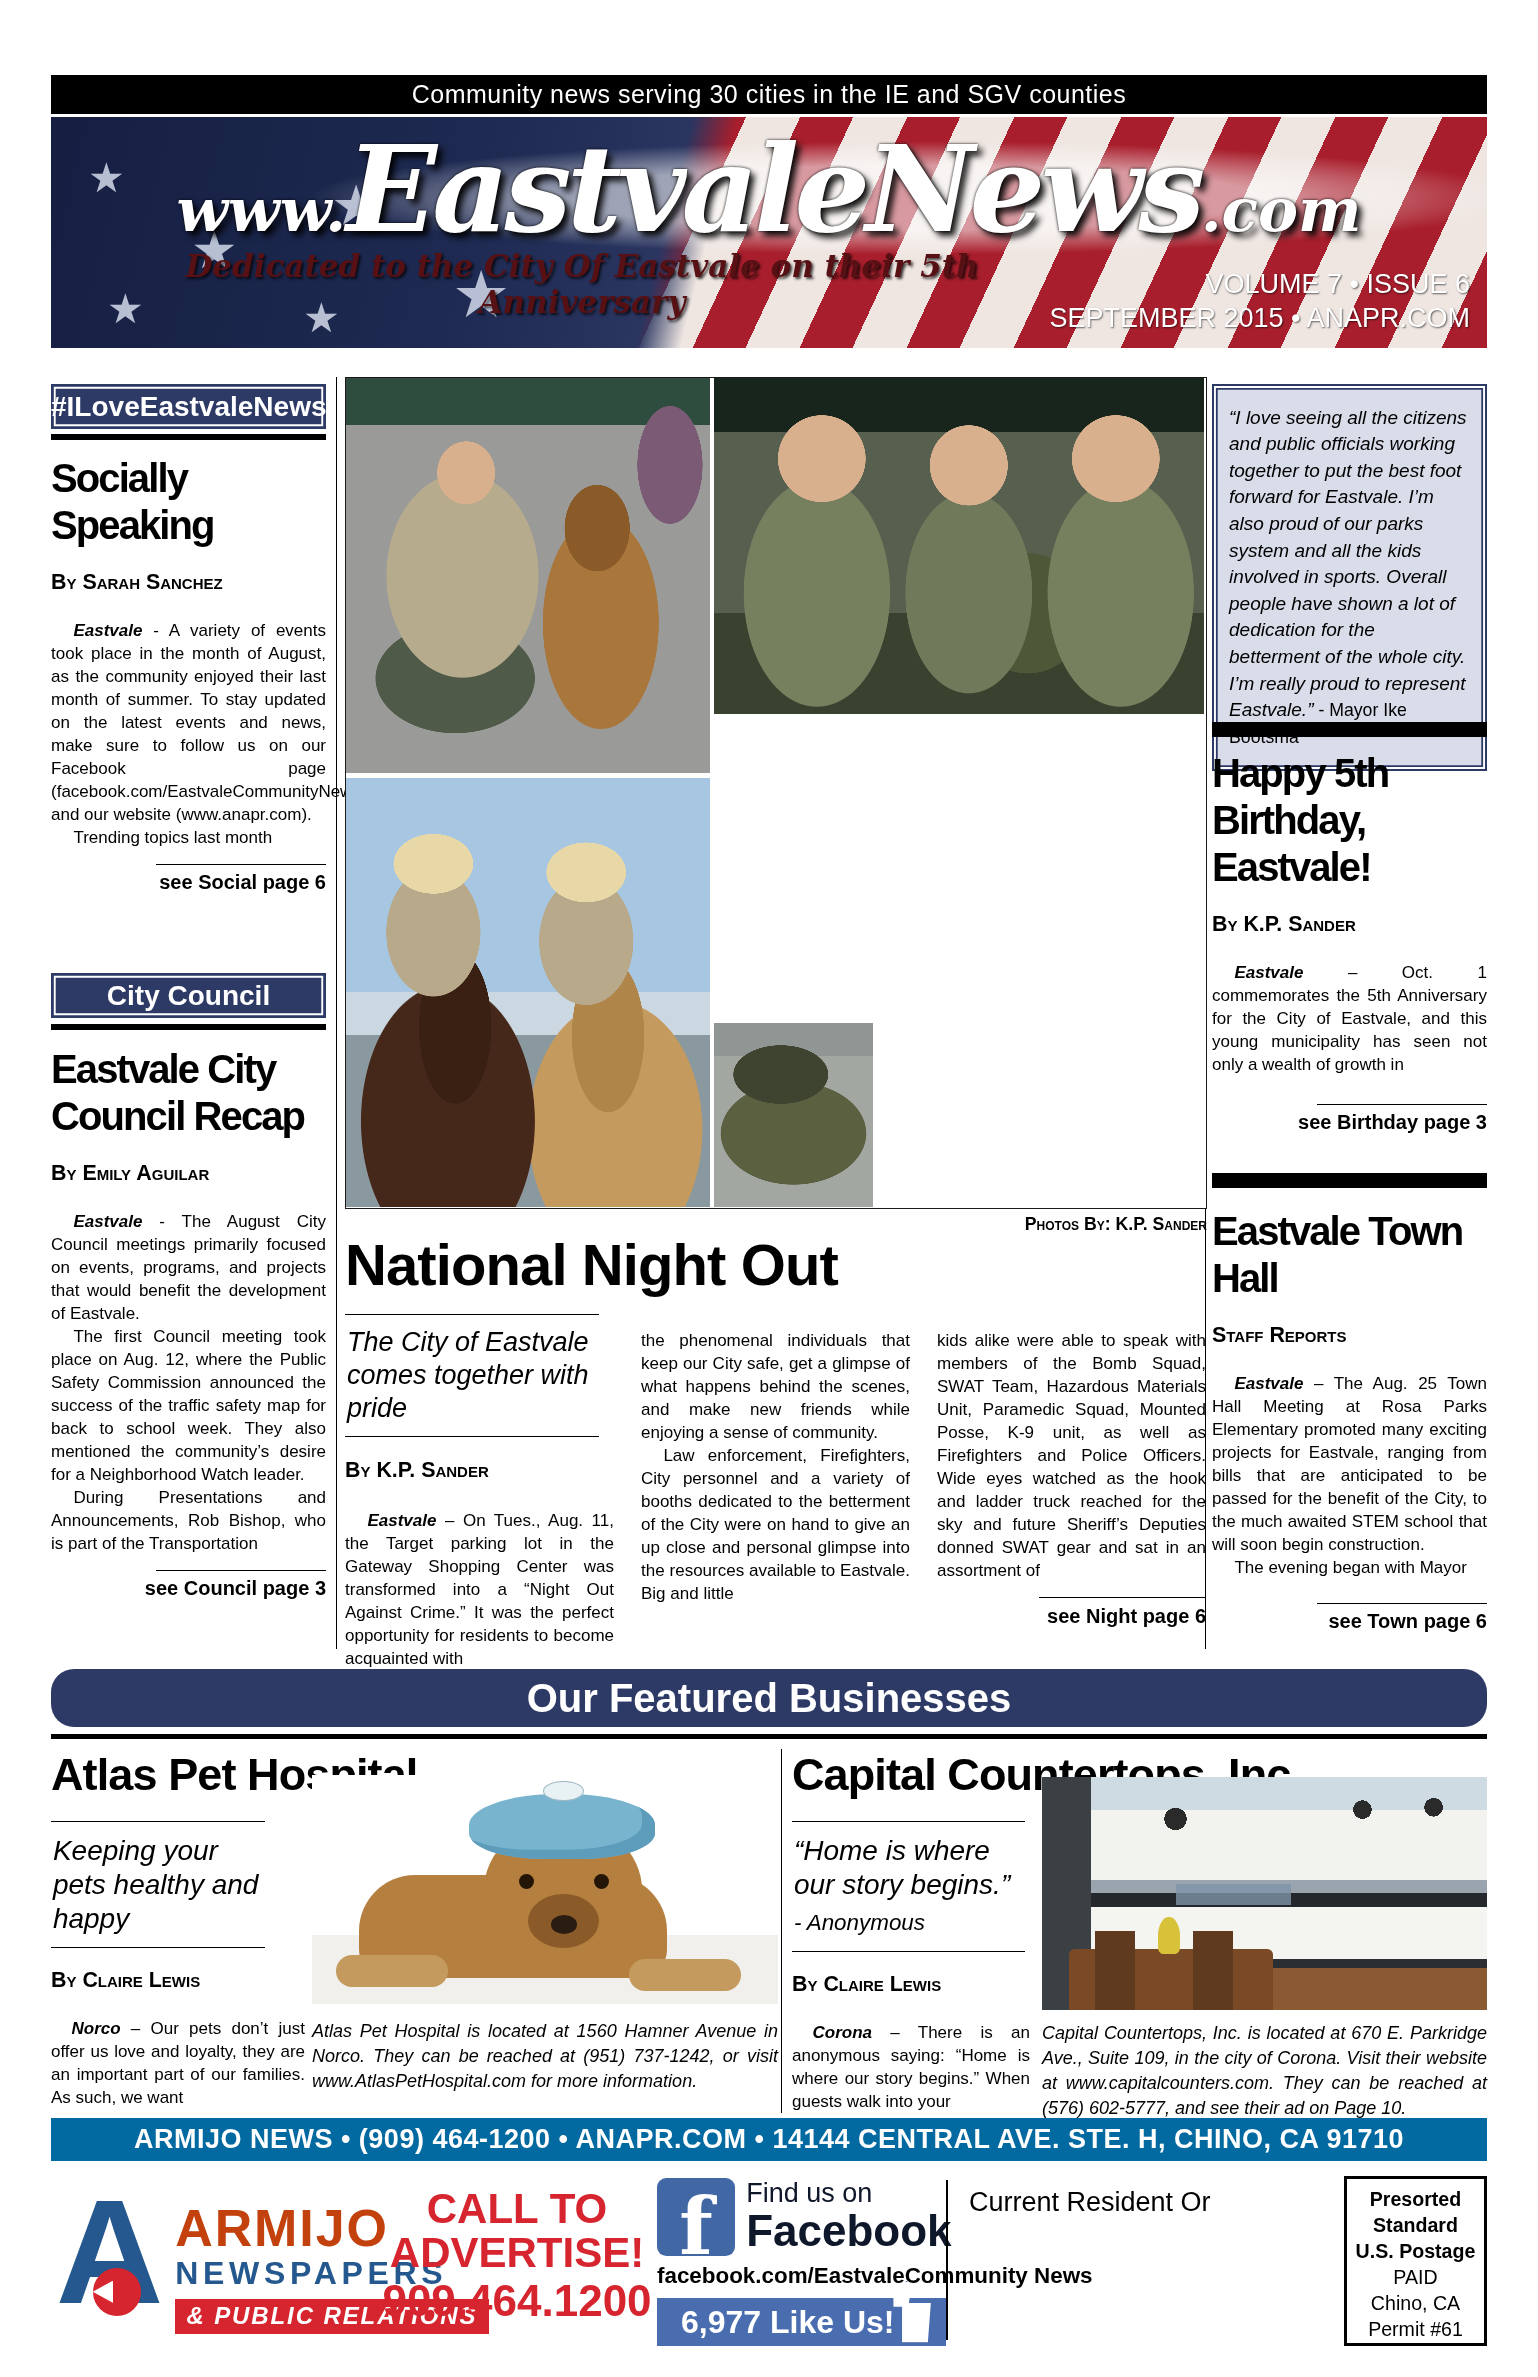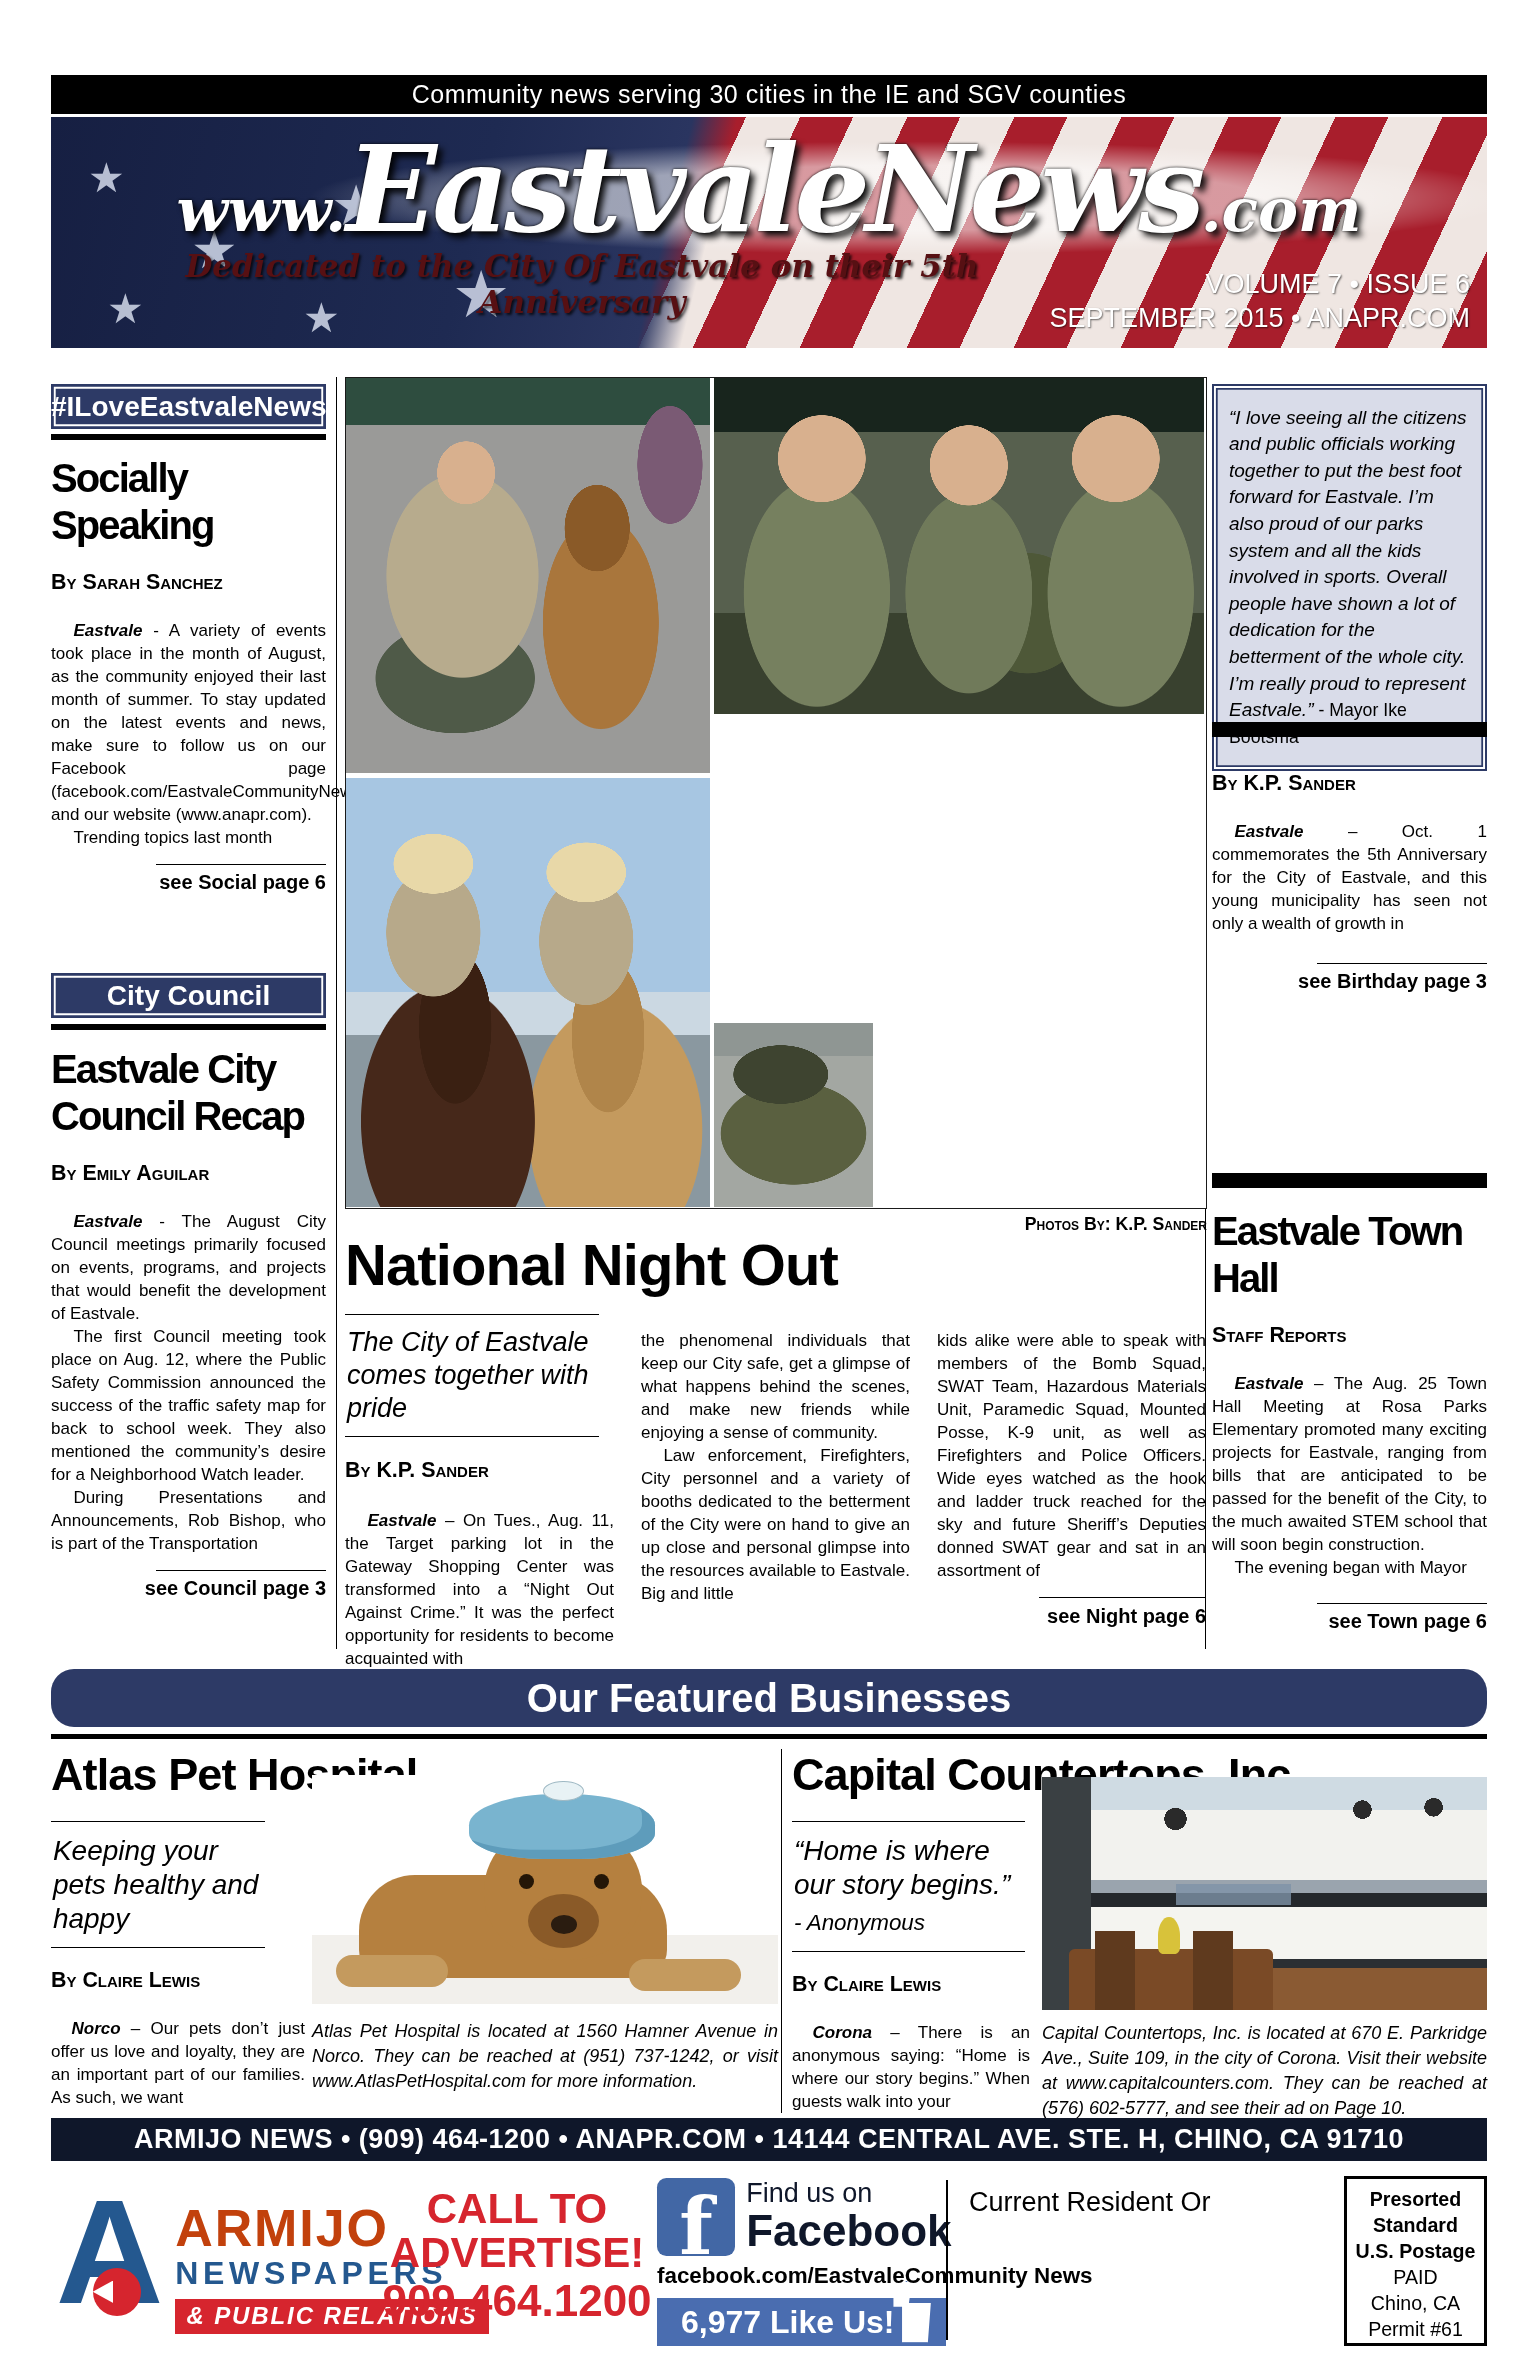--- a/index.html
+++ b/index.html
@@ -69,21 +69,21 @@
   
   .feat-banner{position:absolute;left:51px;top:1669px;width:1436px;height:58px;background:#2d3a66;
       color:#fff;font-weight:bold;font-size:40px;text-align:center;line-height:58px;border-radius:23px;}
   .feat-rule{position:absolute;left:51px;top:1734px;width:1436px;height:4.7px;background:#000;}
   .feat-head{font-weight:bold;font-size:45px;letter-spacing:-0.9px;line-height:48px;}
   .feat-sub{border-top:1.9px solid #000;border-bottom:1.9px solid #000;padding:11.2px 1.9px;
             font-style:italic;font-size:28px;line-height:34px;}
   .feat-body{font-size:17px;line-height:23px;text-align:justify;text-indent:20.5px;margin:0;}
 
   
-  .bottombar{position:absolute;left:51px;top:2118px;width:1436px;height:43px;background:#0f172a;
+  .bottombar{position:absolute;left:51px;top:2118px;width:1436px;height:43px;background:#0369a1;
       color:#fff;font-size:27px;font-weight:bold;letter-spacing:0.5px;text-align:center;line-height:43px;}
   .footer{position:absolute;left:51px;top:2174px;width:1436px;height:186px;}
   .logo{position:absolute;left:4.7px;top:7.5px;display:flex;}
   .logo-a{position:relative;font-size:149px;font-weight:bold;color:#24588f;line-height:140px;width:112px;}
   .logo-dot{position:absolute;left:37px;top:86px;width:48px;height:48px;background:#d6252e;border-radius:50%;}
   .logo-dot::after{content:"";position:absolute;left:0;top:13px;width:20.5px;height:22.4px;background:#fff;
       clip-path:polygon(100% 0,0 50%,100% 100%);}
   .logo-text{margin-left:7.5px;}
   .logo-name{color:#c2410c;font-size:52px;font-weight:bold;letter-spacing:1.9px;line-height:52px;margin-top:20.5px;}
   .logo-sub{color:#24588f;font-size:32px;font-weight:bold;letter-spacing:4.7px;line-height:39px;}
@@ -258,20 +258,21 @@
       </div>
     </div>
   </div>
 
   <div class="quotebox">
     <span class="q">“I love seeing all the citizens and public officials working together to put the best foot forward for Eastvale.  I’m also proud of our parks system and all the kids involved in sports. Overall people have shown a lot of dedication for the betterment of the whole city. I’m really proud to represent Eastvale.”</span><span class="attr"> - Mayor Ike Bootsma</span>
   </div>
   <div class="abs sect-bar" style="left:1212px;top:722px;"></div>
 
   <div class="abs" style="left:1212px;top:750px;width:275px;">
+    <div class="headline">Happy 5th Birthday, Eastvale!</div>
     <div class="byline">By K.P. Sander</div>
     <p class="body-p" style="margin-top:24px;"><span class="lead">Eastvale</span><span> – Oct. 1 commemorates the 5th Anniversary for the City of Eastvale, and this young municipality has seen not only a wealth of growth in</span></p>
     <div class="jump" style="margin-top:28px;">
       <div class="rule"></div>
       <div class="label">see Birthday page 3</div>
     </div>
   </div>
   <div class="abs sect-bar" style="left:1212px;top:1173px;"></div>
 
   <div class="abs" style="left:1212px;top:1208px;width:275px;">

